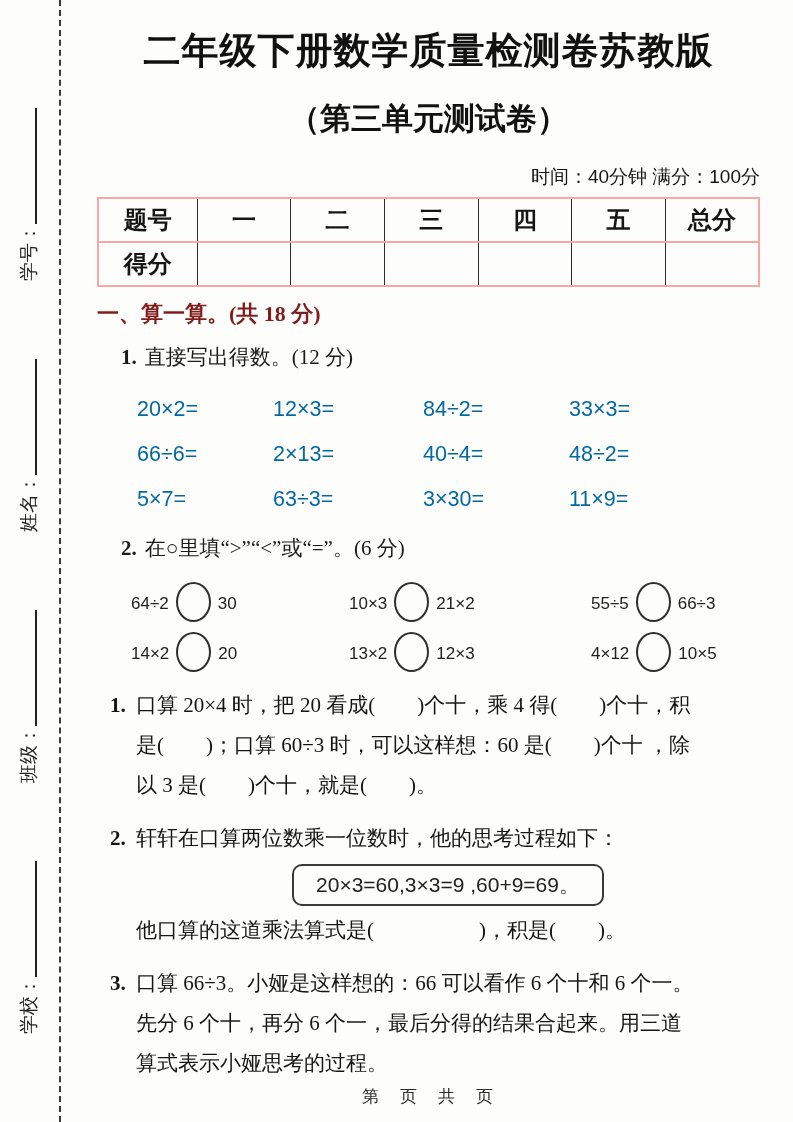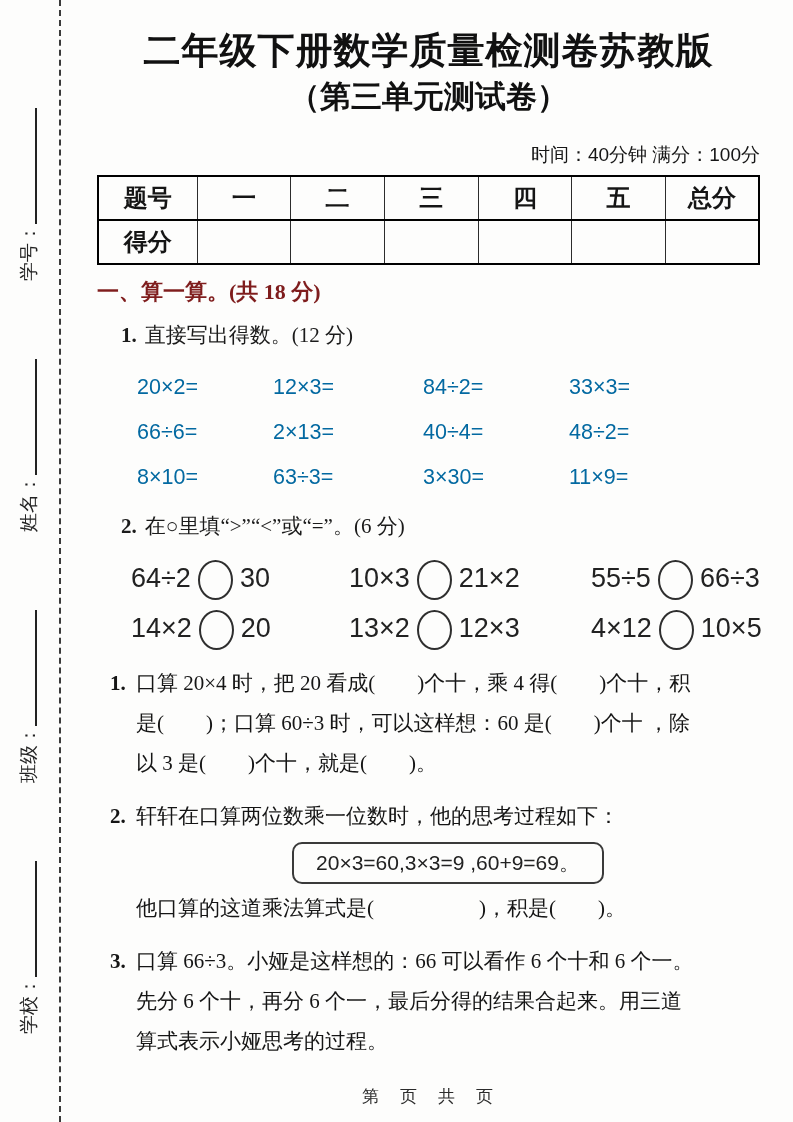--- a/index.html
+++ b/index.html
@@ -36,51 +36,51 @@
   
   .content { margin-left: 97px; margin-right: 33px; padding-top: 26px; }
   .title {
     text-align: center; font-size: 37px; font-weight: 700;
     font-family: "Liberation Sans", sans-serif;
     letter-spacing: 1px; color: #111;
   }
   .subtitle {
     text-align: center; font-size: 31px; font-weight: 700;
     font-family: "Liberation Sans", sans-serif;
-    color: #111;
+    margin-top: 22px; color: #111;
   }
   .meta {
     text-align: right; font-size: 19px; margin-top: 24px; margin-bottom: 7px;
     font-family: "Liberation Sans", sans-serif; color: #161616;
   }
   
   .score-table { width: 100%; border-collapse: collapse; table-layout: fixed; }
   .score-table th, .score-table td {
     border: 1.6px solid #2c2c2c; height: 44px;
     font-size: 24px; font-weight: 600; text-align: center;
     font-family: "Liberation Serif", serif; color: #151515;
   }
   .score-table .label-col { width: 15%; }
-  .score-table tr { border: 2px solid #000000; }
+  .score-table tr { border: 2px solid #fca5a5; }
   .score-table { border: 2.5px solid #2c2c2c; }
   
   .sec-heading { font-size: 22px; font-weight: 700; margin-top: 12px; color: #7f1d1d; }
   .sec2-heading { font-size: 21.5px; margin-top: 16px; color: #101010; }
   .sec2-heading .bold { font-weight: 700; font-size: 22px; }
   .sub-q { margin: 14px 0 0 24px; font-size: 21px; }
   .q-num { font-weight: 700; font-family: "Liberation Serif", serif; margin-right: 8px; }
   .eq-grid {
     display: grid; grid-template-columns: 136px 150px 146px 1fr;
     padding-left: 40px; margin-top: 26px; row-gap: 20px;
     font-family: "Liberation Sans", sans-serif; font-size: 21.5px; color: #0369a1;
   }
   .cmp-grid {
     display: grid; grid-template-columns: 218px 242px 1fr;
     padding-left: 34px; margin-top: 20px; row-gap: 10px;
-    font-family: "Liberation Sans", sans-serif; font-size: 27px; color: #222;
+    font-family: "Liberation Sans", sans-serif; font-size: 17px; color: #222;
     align-items: center;
   }
   .cmp-item { white-space: nowrap; }
   .cmp-circle {
     display: inline-block; width: 35px; height: 40px;
     border: 2px solid #2e2e2e; border-radius: 50%;
     vertical-align: -13px; margin: 0 7px;
   }
   .fill-item { position: relative; padding-left: 39px; margin-top: 13px;
     font-size: 21px; line-height: 40px; color: #151515; }
@@ -147,21 +147,21 @@
 
   <div class="eq-grid">
     <span>20×2=</span>
     <span>12×3=</span>
     <span>84÷2=</span>
     <span>33×3=</span>
     <span>66÷6=</span>
     <span>2×13=</span>
     <span>40÷4=</span>
     <span>48÷2=</span>
-    <span>8×10=</span>
+    <span>5×7=</span>
     <span>63÷3=</span>
     <span>3×30=</span>
     <span>11×9=</span>
   </div>
 
   <div class="sub-q" style="margin-top:22px;">
     <span class="q-num">2.</span><span>在○里填“&gt;”“&lt;”或“=”。(6 分)</span>
   </div>
 
   <div class="cmp-grid">

